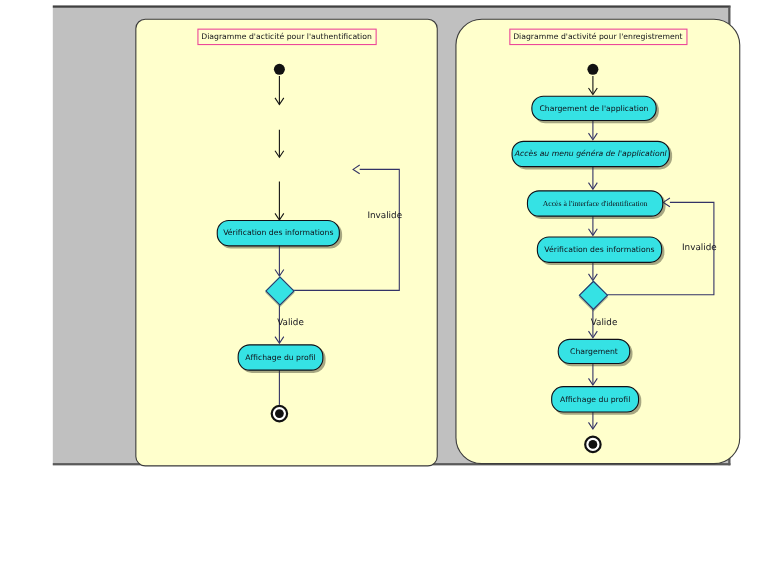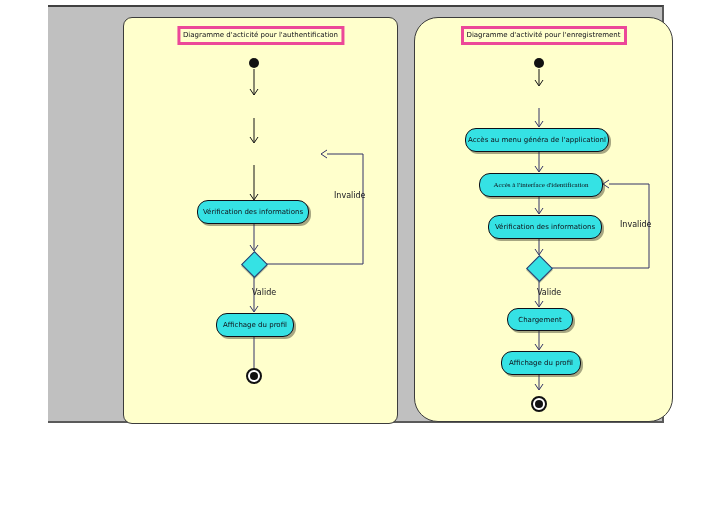--- a/index.html
+++ b/index.html
@@ -12,21 +12,21 @@
     background:#c0c0c0;
     border-top:2px solid #404040;border-right:2px solid #5a5a5a;border-bottom:2px solid #5a5a5a;
   }
   .panel{
     position:absolute;background:#ffffcc;border:1px solid #3c3c3c;border-radius:9px;
   }
   .panel.left{left:75px;top:10px;width:273px;height:405px;}
   .panel.right{left:366px;top:10px;width:257px;height:403px;border-radius:24px;}
   .dtitle{
     position:absolute;top:8px;left:50%;transform:translateX(-50%);
-    border:3px solid #ec4899;background:#ffffcc;color:#101018;
+    border:1px solid #ec4899;background:#ffffcc;color:#101018;
     font-size:7px;line-height:9px;padding:2px 3px;white-space:nowrap;
   }
   .abox{
     position:absolute;background:#35e2e4;border:1px solid #101018;border-radius:11px;
     box-shadow:2px 2px 0 rgba(60,60,40,0.45);
     display:flex;align-items:center;justify-content:center;
     font-size:7px;color:#101018;white-space:nowrap;text-align:center;
   }
   .startnode{
     position:absolute;width:10px;height:10px;border-radius:50%;background:#111111;
@@ -117,22 +117,23 @@
         <path d="M120 326 L124 332 L128 326"></path>
         <line x1="124" y1="355" x2="124" y2="371"></line>
         <path d="M120 366 L124 372 L128 366"></path>
       </g>
     </svg>
 
     <div class="dtitle">Diagramme d'activité pour l'enregistrement</div>
 
     <div class="startnode" style="left:119px;top:40px;"></div>
 
+    <div class="abox" style="left:68px;top:69px;width:112px;height:21px;">Chargement de l'application</div>
 
-    <div class="abox" style="left:50px;top:110px;width:142px;height:22px;">Accès au menu généra de l'applicationl</div>
+    <div class="abox" style="left:50px;top:110px;width:142px;height:22px;font-style:italic;">Accès au menu généra de l'applicationl</div>
 
     <div class="abox" style="left:64px;top:155px;width:122px;height:22px;font-family:Liberation Serif, serif;">Accès à l'interface d'identification</div>
 
     <div class="abox" style="left:73px;top:197px;width:112px;height:22px;">Vérification des informations</div>
 
     <div class="diamond" style="left:115px;top:241px;"></div>
 
     <div class="elabel" style="left:205px;top:202px;">Invalide</div>
 
     <div class="elabel" style="left:122px;top:270px;">Valide</div>

